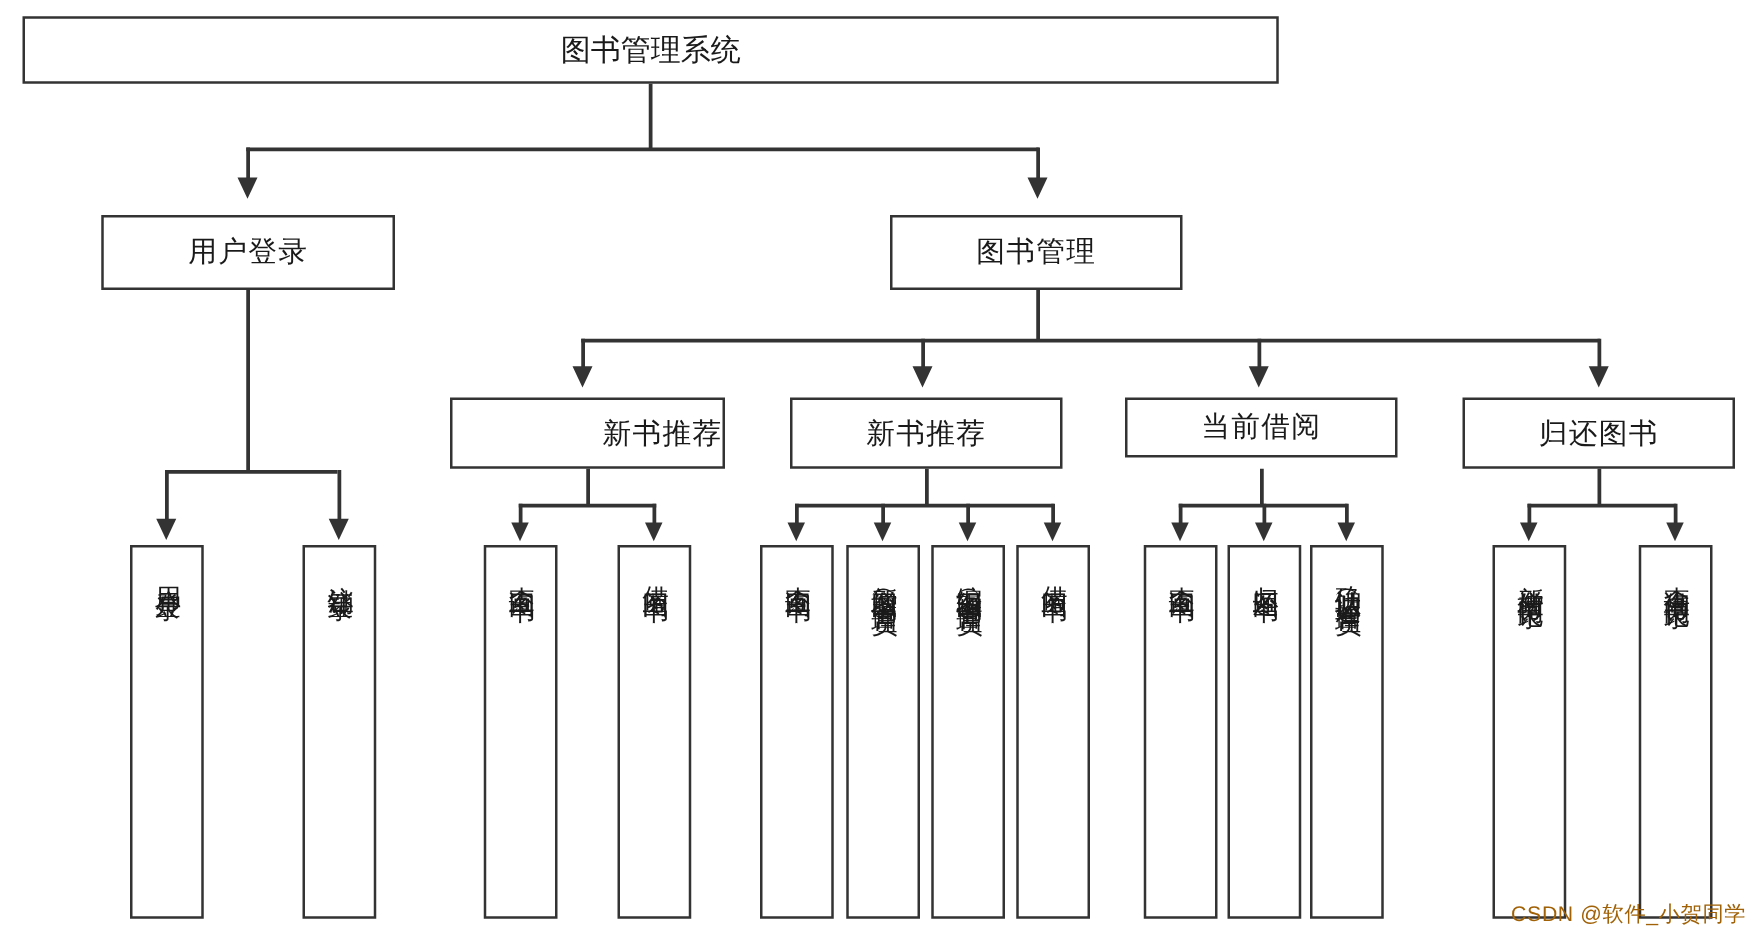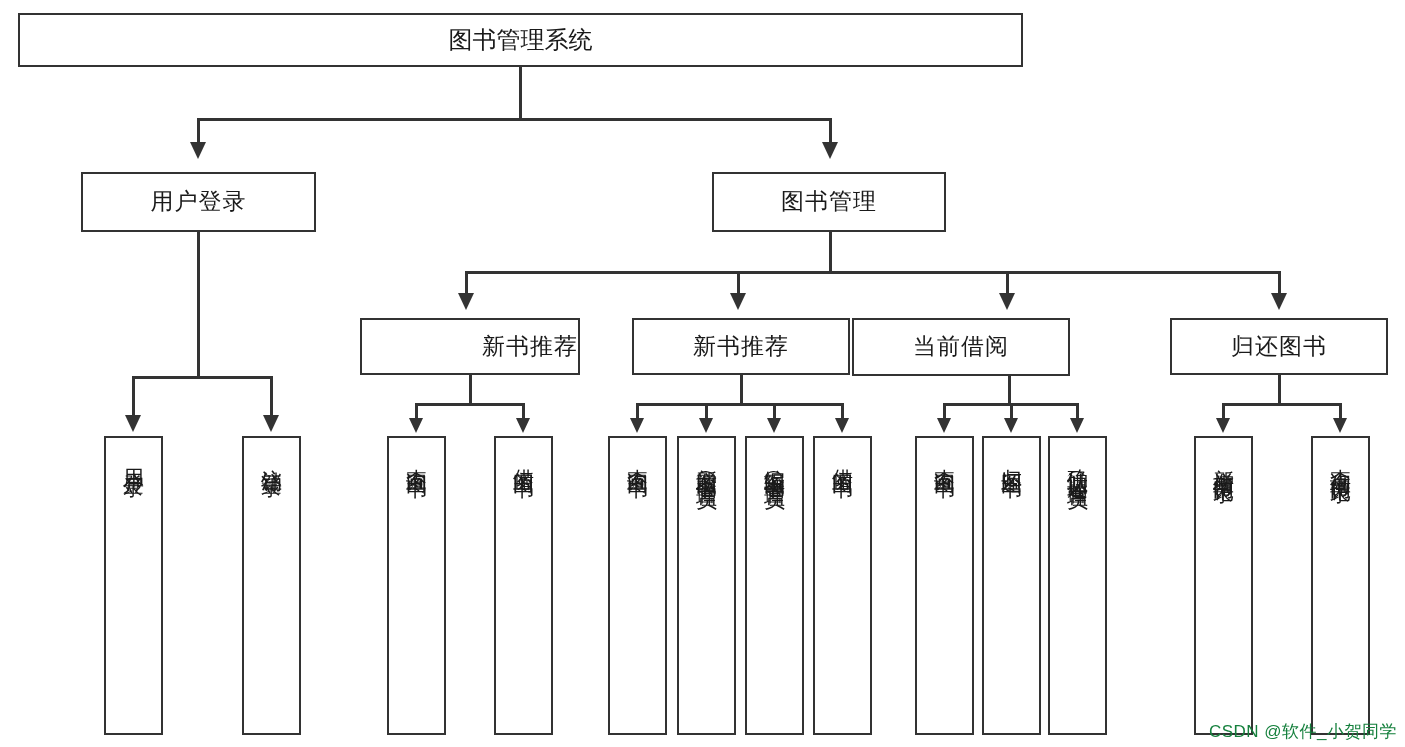--- a/index.html
+++ b/index.html
@@ -67,21 +67,21 @@
   .arrow.small {
     border-left-width: 7px;
     border-right-width: 7px;
     border-top-width: 15px;
   }
   #watermark {
     position: absolute;
     right: 8px;
     bottom: 4px;
     font-size: 17px;
-    color: #15803d;
+    color: #a16207;
     letter-spacing: 0.5px;
     white-space: nowrap;
   }
 </style>
 </head>
 <body>
 
 <div id="canvas">
 
   <div class="node root" style="left:18px; top:13px; width:1005px; height:54px;">
@@ -123,21 +123,21 @@
   <div class="arrow" style="left:999px; top:293px;"></div>
   <div class="edge v" style="left:1278px; top:271px; height:24px;"></div>
   <div class="arrow" style="left:1271px; top:293px;"></div>
 
   <div class="node horiz" style="left:360px; top:318px; width:220px; height:57px;justify-content:flex-end;">
     <span>新书推荐</span>
   </div>
   <div class="node horiz" style="left:632px; top:318px; width:218px; height:57px;">
     <span>新书推荐</span>
   </div>
-  <div class="node horiz" style="left:852px; top:318px; width:218px; height:58px;">
+  <div class="node horiz" style="left:900px; top:318px; width:218px; height:48px;">
     <span>当前借阅</span>
   </div>
   <div class="node horiz" style="left:1170px; top:318px; width:218px; height:57px;">
     <span>归还图书</span>
   </div>
 
   <div class="edge v" style="left:469px; top:375px; height:30px;"></div>
   <div class="edge h" style="left:415px; top:403px; width:110px; height:2.5px;"></div>
   <div class="edge v" style="left:415px; top:403px; height:16px;"></div>
   <div class="arrow small" style="left:409px; top:418px;"></div>

